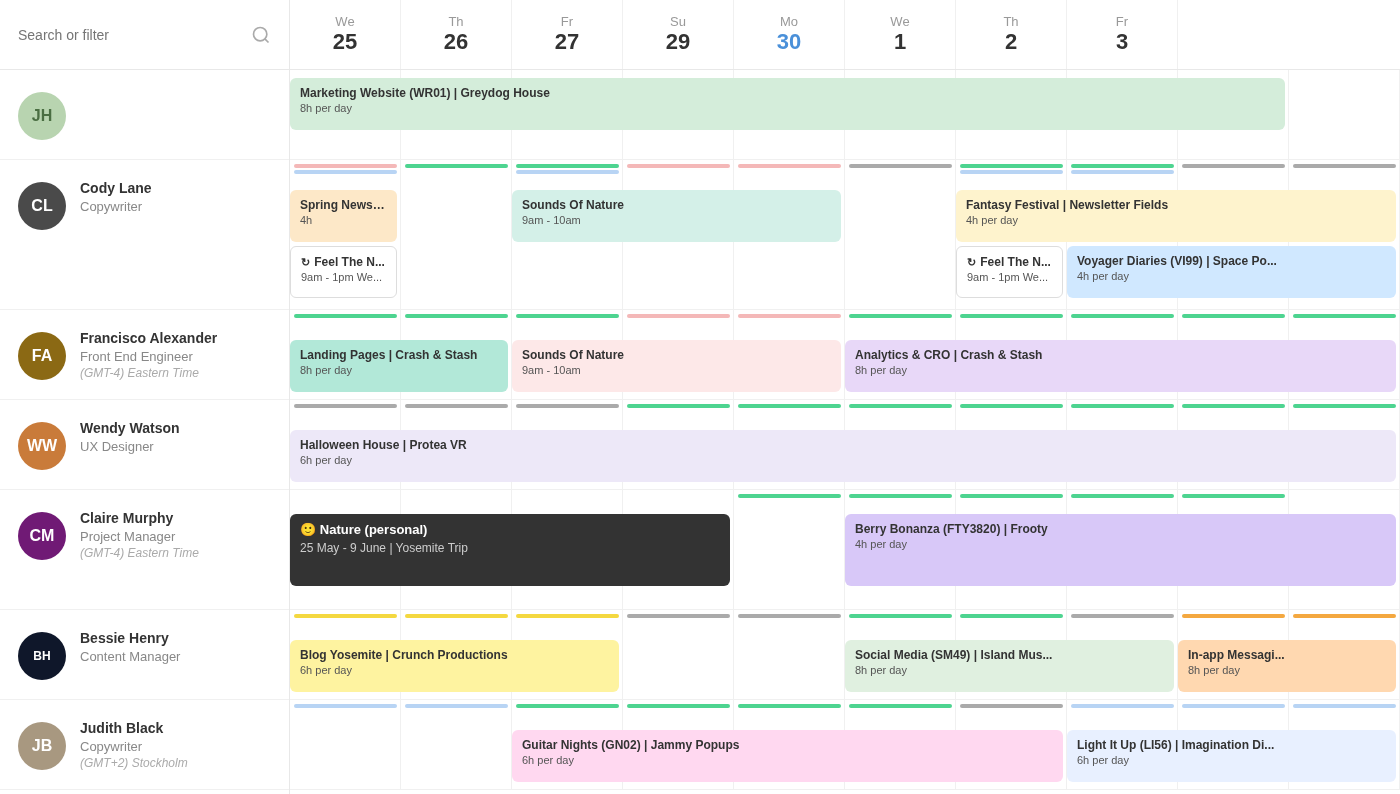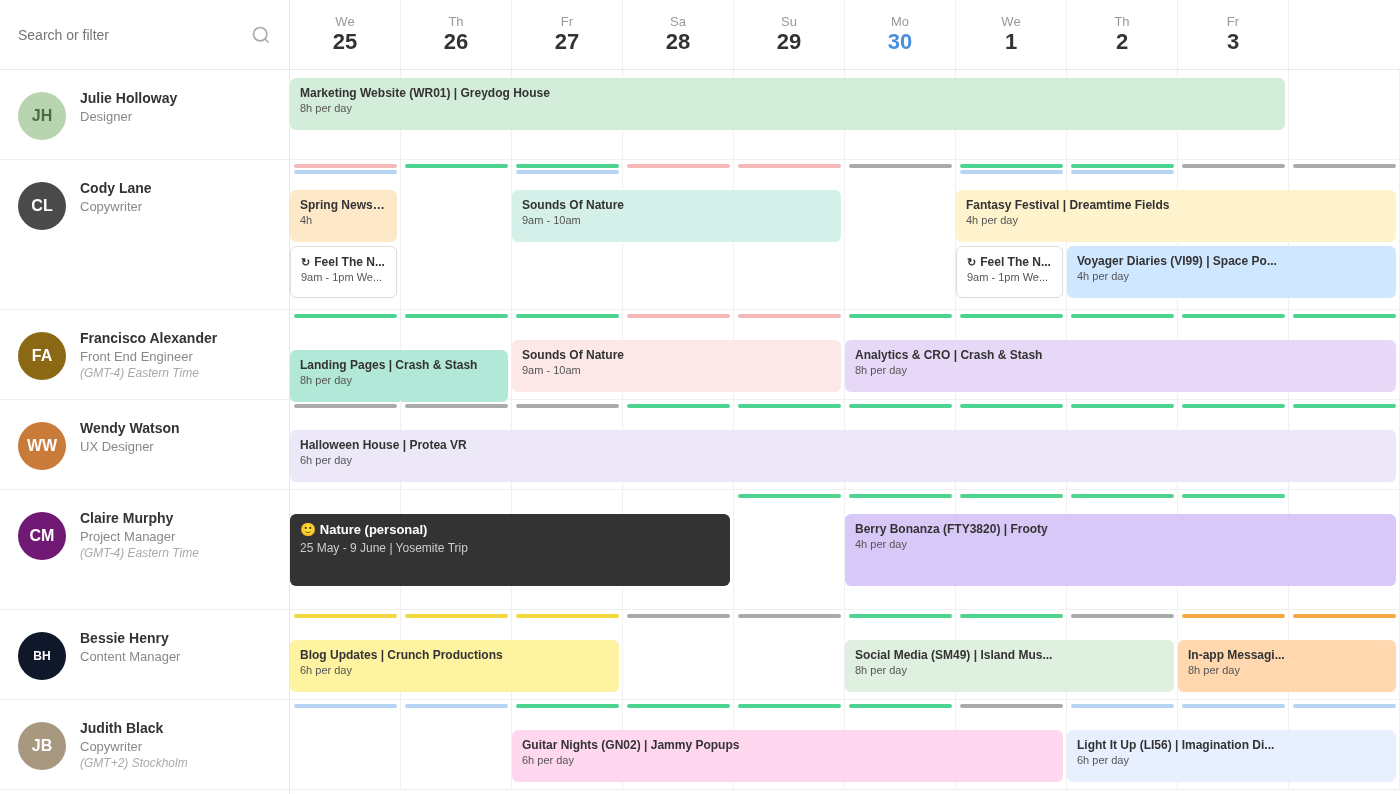--- a/index.html
+++ b/index.html
@@ -195,25 +195,20 @@
         <circle cx="11" cy="11" r="8"></circle>
           <line x1="21" y1="21" x2="16.65" y2="16.65"></line>
       </svg>
     </div>
     <div class="people-list" id="people-list">
 
     <div class="person-row" style="height: 90px; align-items: flex-start; padding-top: 20px;">
     <div class="avatar" style="background:#b8d4b0; display:flex; align-items:center; justify-content:center; color:#4a6e42; font-weight:600; font-size:16px; margin-top:2px;">
       JH
     </div>
-    <div class="person-info">
-      <div class="person-name">Julie Holloway</div>
-      <div class="person-role">Designer</div>
-
-    </div>
   </div>
         <div class="person-row" style="height: 150px; align-items: flex-start; padding-top: 20px;">
     <div class="avatar" style="background:#4a4a4a; display:flex; align-items:center; justify-content:center; color:#fff; font-weight:600; font-size:16px; margin-top:2px;">
       CL
     </div>
     <div class="person-info">
       <div class="person-name">Cody Lane</div>
       <div class="person-role">Copywriter</div>
 
     </div>
@@ -280,24 +275,20 @@
   </div>
         <div class="day-header">
     <span class="day-name">Th</span>
     <span class="day-num">26</span>
   </div>
         <div class="day-header">
     <span class="day-name">Fr</span>
     <span class="day-num">27</span>
   </div>
         <div class="day-header">
-    <span class="day-name">Sa</span>
-    <span class="day-num">28</span>
-  </div>
-        <div class="day-header">
     <span class="day-name">Su</span>
     <span class="day-num">29</span>
   </div>
         <div class="day-header">
     <span class="day-name">Mo</span>
     <span class="day-num today">30</span>
   </div>
         <div class="day-header">
     <span class="day-name">We</span>
     <span class="day-num">1</span>
@@ -401,21 +392,21 @@
       </div>
             <div class="span-event" style="left: 0%; width: calc(10% - 4px); top: 86px; height: 52px; background: rgb(255, 255, 255); pointer-events: all; border: 1px solid rgb(221, 221, 221);">
         <div class="e-title" style="color:#333;"><span style="font-size:11px; margin-right:4px;">↻</span>Feel The N...</div>
         <div class="e-sub" style="color:#555;">9am - 1pm We...</div>
       </div>
             <div class="span-event" style="left: 20%; width: calc(30% - 4px); top: 30px; height: 52px; background: rgb(212, 240, 232); pointer-events: all;">
         <div class="e-title" style="color:#333;">Sounds Of Nature</div>
         <div class="e-sub" style="color:#555;">9am - 10am</div>
       </div>
             <div class="span-event" style="left: 60%; width: calc(40% - 4px); top: 30px; height: 52px; background: rgb(254, 243, 205); pointer-events: all;">
-        <div class="e-title" style="color:#333;">Fantasy Festival | Dreamtime Fields</div>
+        <div class="e-title" style="color:#333;">Fantasy Festival | Newsletter Fields</div>
         <div class="e-sub" style="color:#555;">4h per day</div>
       </div>
             <div class="span-event" style="left: 60%; width: calc(10% - 4px); top: 86px; height: 52px; background: rgb(255, 255, 255); pointer-events: all; border: 1px solid rgb(221, 221, 221);">
         <div class="e-title" style="color:#333;"><span style="font-size:11px; margin-right:4px;">↻</span>Feel The N...</div>
         <div class="e-sub" style="color:#555;">9am - 1pm We...</div>
       </div>
             <div class="span-event" style="left: 70%; width: calc(30% - 4px); top: 86px; height: 52px; background: rgb(208, 232, 255); pointer-events: all;">
         <div class="e-title" style="color:#333;">Voyager Diaries (VI99) | Space Po...</div>
         <div class="e-sub" style="color:#555;">4h per day</div>
       </div>
@@ -460,21 +451,21 @@
               <div style="height: 4px; border-radius: 2px; background: rgb(77, 212, 144);"></div>
             </div>
             <div style="padding: 0px 4px; display: flex; flex-direction: column; gap: 2px;">
               <div style="height: 4px; border-radius: 2px; background: rgb(77, 212, 144);"></div>
             </div>
             <div style="padding: 0px 4px; display: flex; flex-direction: column; gap: 2px;">
               <div style="height: 4px; border-radius: 2px; background: rgb(77, 212, 144);"></div>
             </div>
           </div>
           <div style="position: absolute; inset: 0px; pointer-events: none;">
-            <div class="span-event" style="left: 0%; width: calc(20% - 4px); top: 40px; height: 52px; background: rgb(178, 232, 216); pointer-events: all;">
+            <div class="span-event" style="left: 0%; width: calc(20% - 4px); top: 30px; height: 52px; background: rgb(178, 232, 216); pointer-events: all;">
         <div class="e-title" style="color:#333;">Landing Pages | Crash &amp; Stash</div>
         <div class="e-sub" style="color:#555;">8h per day</div>
       </div>
             <div class="span-event" style="left: 20%; width: calc(30% - 4px); top: 30px; height: 52px; background: rgb(253, 232, 232); pointer-events: all;">
         <div class="e-title" style="color:#333;">Sounds Of Nature</div>
         <div class="e-sub" style="color:#555;">9am - 10am</div>
       </div>
             <div class="span-event" style="left: 50%; width: calc(50% - 4px); top: 30px; height: 52px; background: rgb(232, 216, 248); pointer-events: all;">
         <div class="e-title" style="color:#333;">Analytics &amp; CRO | Crash &amp; Stash</div>
         <div class="e-sub" style="color:#555;">8h per day</div>
@@ -619,21 +610,21 @@
             </div>
             <div style="padding: 0px 4px; display: flex; flex-direction: column; gap: 2px;">
               <div style="height: 4px; border-radius: 2px; background: rgb(244, 168, 64);"></div>
             </div>
             <div style="padding: 0px 4px; display: flex; flex-direction: column; gap: 2px;">
               <div style="height: 4px; border-radius: 2px; background: rgb(244, 168, 64);"></div>
             </div>
           </div>
           <div style="position: absolute; inset: 0px; pointer-events: none;">
             <div class="span-event" style="left: 0%; width: calc(30% - 4px); top: 30px; height: 52px; background: rgb(254, 243, 160); pointer-events: all;">
-        <div class="e-title" style="color:#333;">Blog Updates | Crunch Productions</div>
+        <div class="e-title" style="color:#333;">Blog Yosemite | Crunch Productions</div>
         <div class="e-sub" style="color:#555;">6h per day</div>
       </div>
             <div class="span-event" style="left: 50%; width: calc(30% - 4px); top: 30px; height: 52px; background: rgb(224, 240, 224); pointer-events: all;">
         <div class="e-title" style="color:#333;">Social Media (SM49) | Island Mus...</div>
         <div class="e-sub" style="color:#555;">8h per day</div>
       </div>
             <div class="span-event" style="left: 80%; width: calc(20% - 4px); top: 30px; height: 52px; background: rgb(255, 216, 176); pointer-events: all;">
         <div class="e-title" style="color:#333;">In-app Messagi...</div>
         <div class="e-sub" style="color:#555;">8h per day</div>
       </div>

